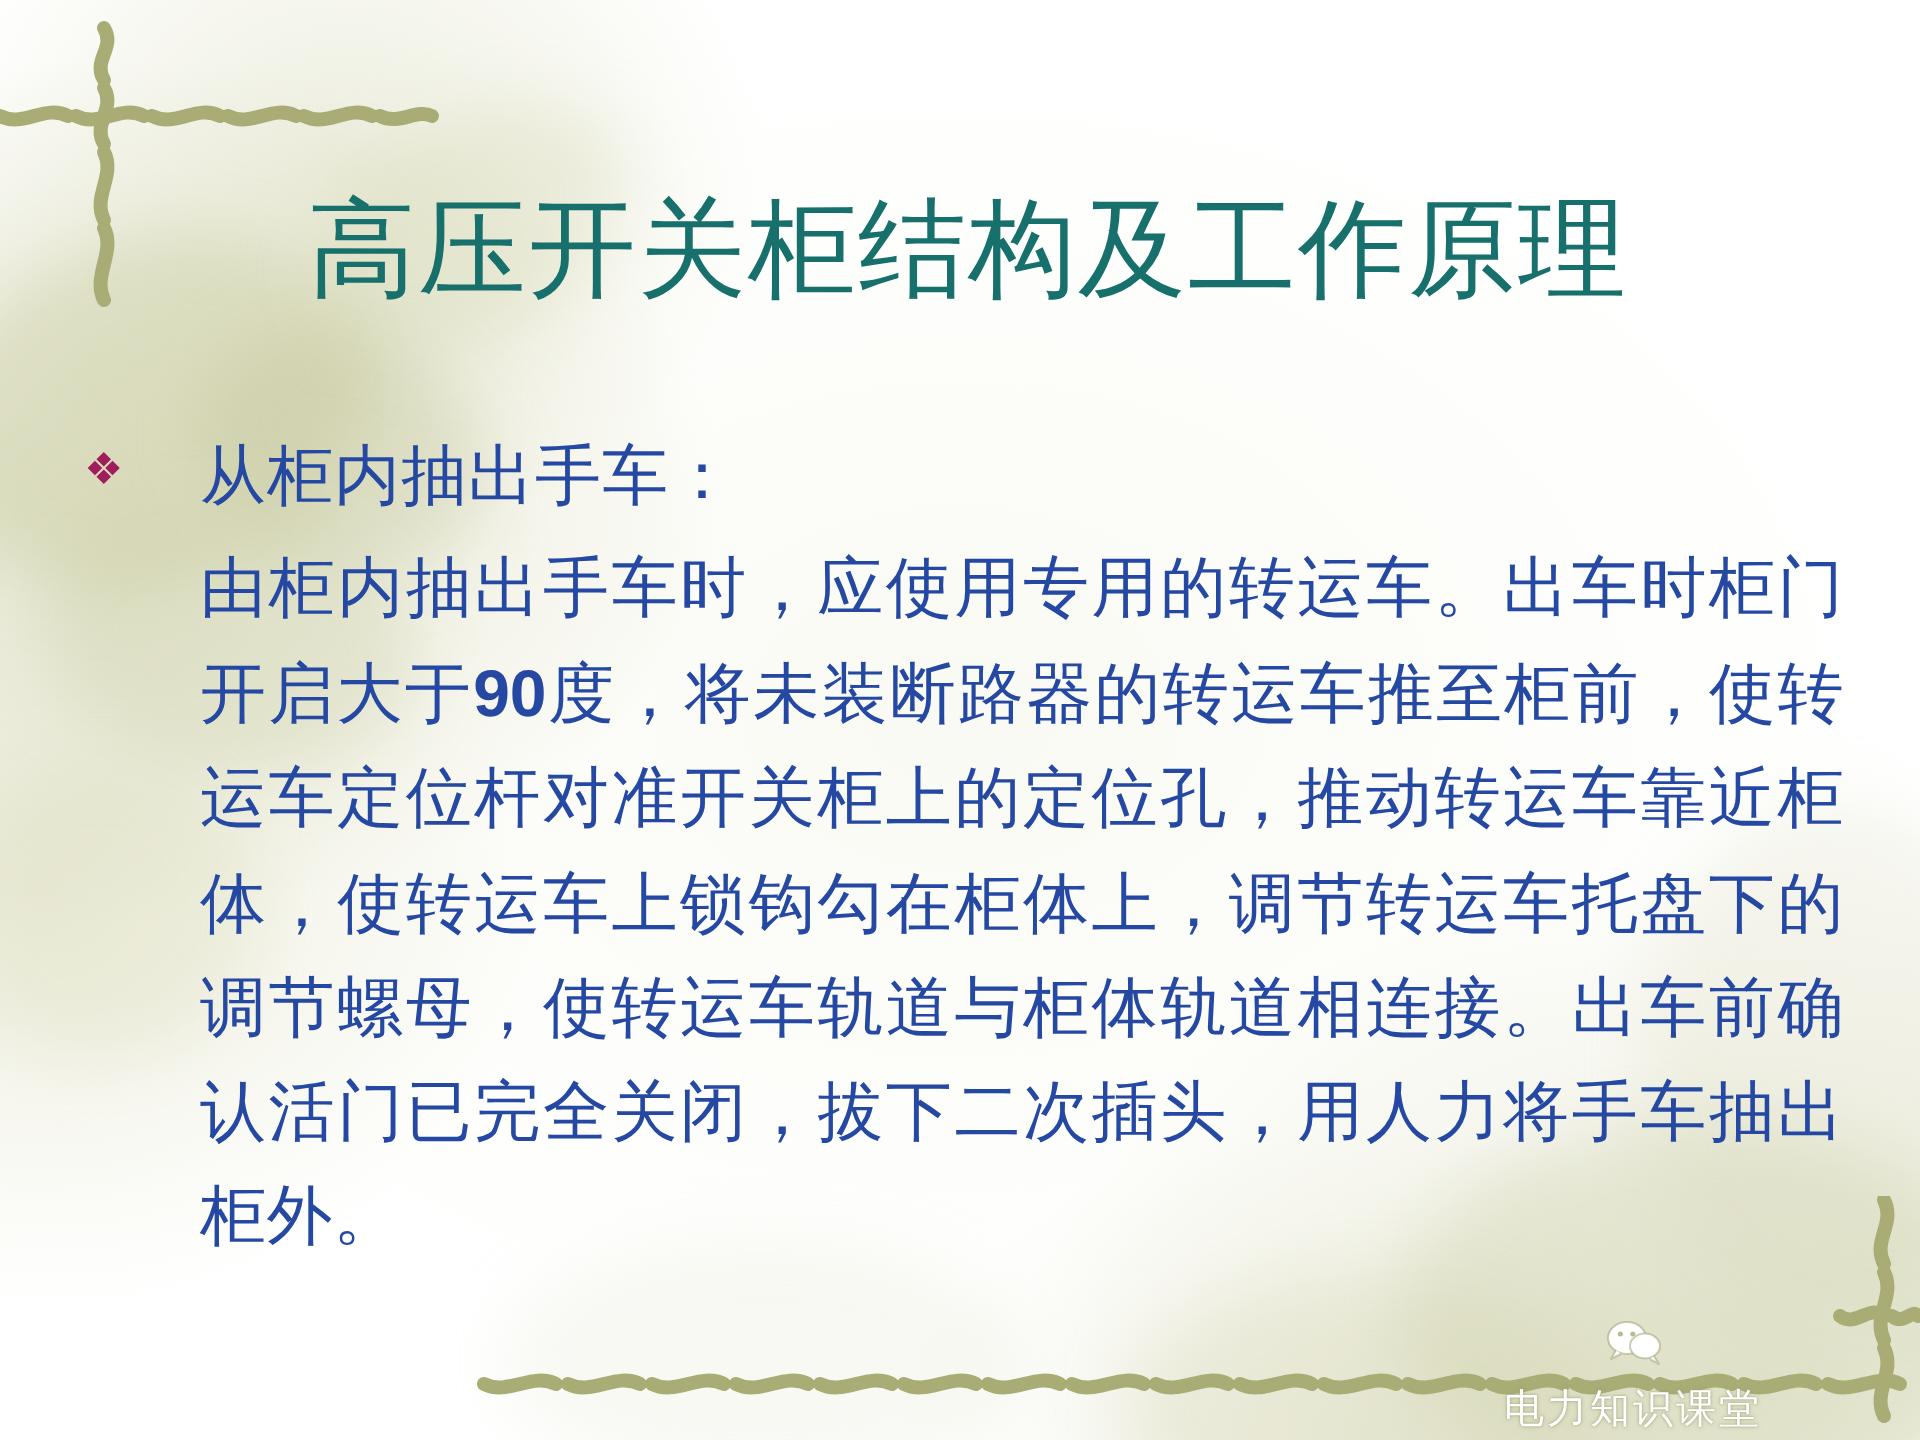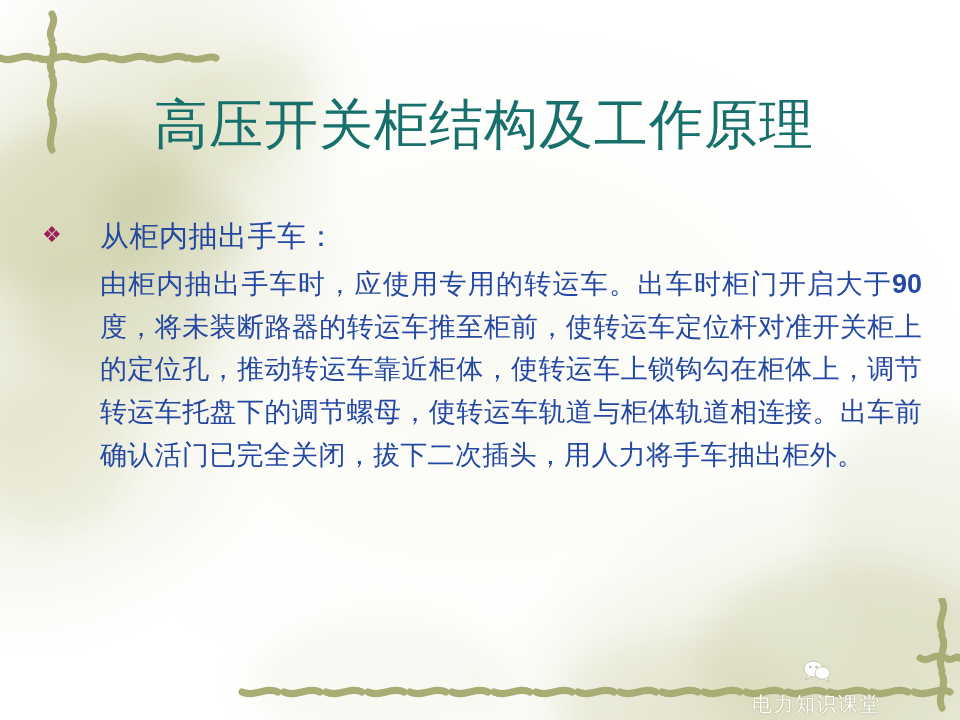--- a/index.html
+++ b/index.html
@@ -79,28 +79,28 @@
     width: 62px;
     flex: 0 0 62px;
     font-size: 22px;
     line-height: 1.9;
     text-align: left;
     padding-left: 4px;
     box-sizing: border-box;
   }
   .bullet-text {
     flex: 1 1 auto;
-    font-size: 29px;
+    font-size: 33px;
     line-height: 1.55;
     letter-spacing: 0.5px;
   }
   .para {
     margin-left: 62px;
     margin-top: 4px;
-    font-size: 27px;
+    font-size: 33px;
     line-height: 1.58;
     letter-spacing: 0.3px;
     text-align: justify;
     text-justify: inter-character;
     width: 822px;
   }
   .para .num {
     font-family: "Liberation Sans", sans-serif;
     font-weight: bold;
     letter-spacing: 0;

